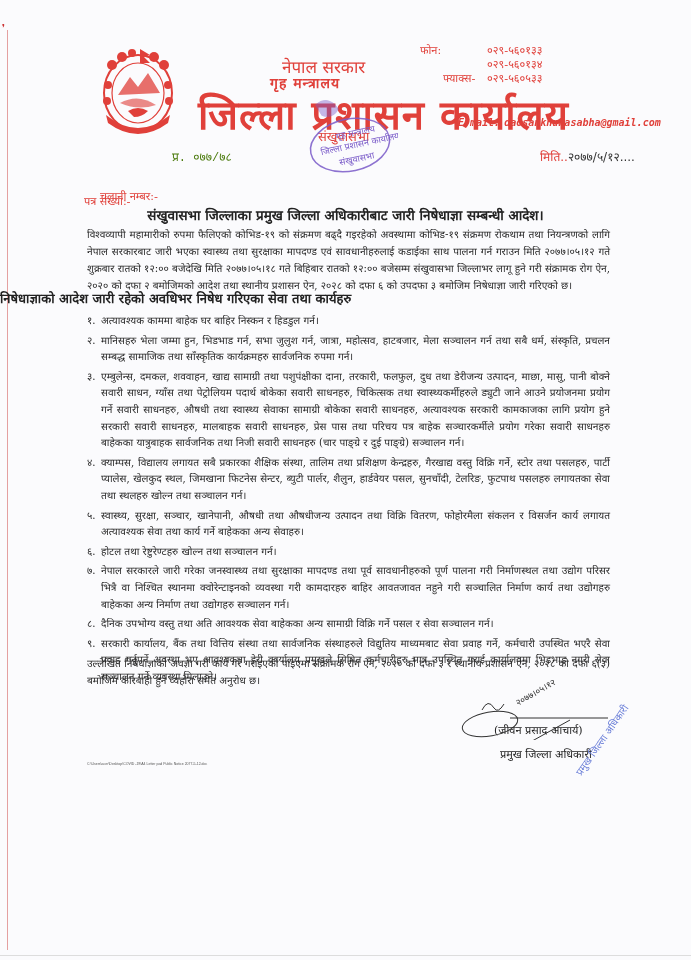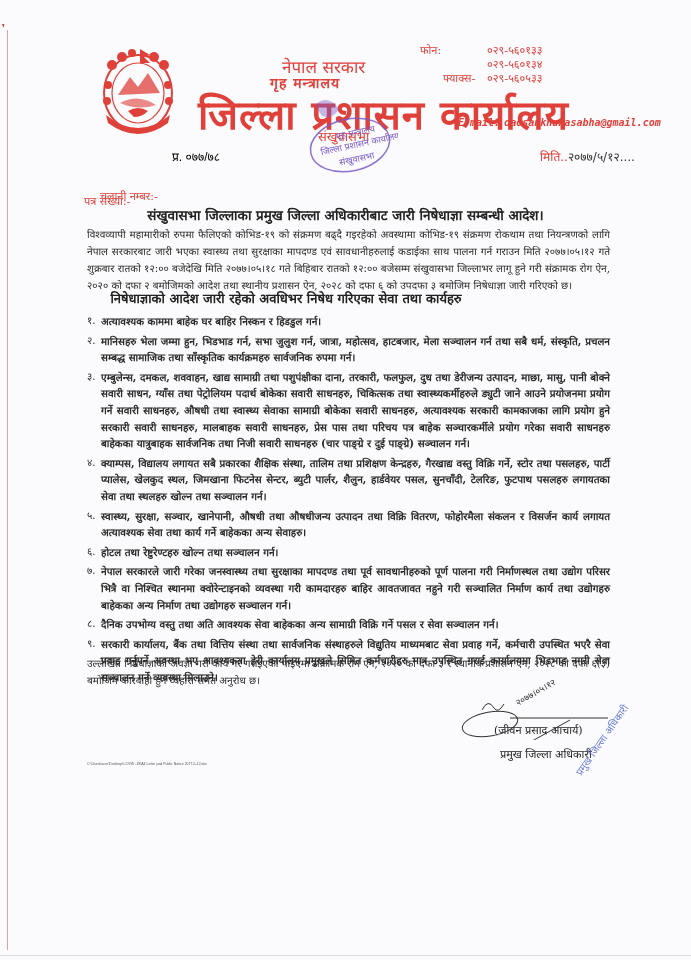--- a/index.html
+++ b/index.html
@@ -20,34 +20,34 @@
   .phone1 { left: 487px; top: 42px; }
   .phone2 { left: 487px; top: 56px; text-align: right; }
   .fax-label { left: 414px; top: 70px; margin-left: 29px; }
   .fax { left: 487px; top: 70px; }
   .email { position: absolute; left: 458px; top: 117px; font-size: 10px; font-weight: bold; color: #e0403a; font-family: "DejaVu Sans Mono", monospace; font-style: italic; }
   .email-label { margin-right: 4px; }
 
   .stamp { position: absolute; left: 298px; top: 95px; width: 100px; height: 80px; pointer-events: none; }
 
   .ref-label { position: absolute; left: 84px; top: 157px; font-size: 11px; color: #e0403a; font-family: "DejaVu Sans", sans-serif; margin-top: 36px; }
-  .ref-no { position: absolute; left: 172px; top: 148px; font-size: 12px; color: #000000; font-family: Liberation Sans, sans-serif; }
+  .ref-no { position: absolute; left: 172px; top: 148px; font-size: 12px; color: #4d7c0f; font-family: Liberation Mono, monospace; }
   .dispatch-label { position: absolute; left: 100px; top: 180px; font-size: 11px; color: #e0403a; font-family: "DejaVu Sans", sans-serif; margin-top: 8px; }
   .date-block { position: absolute; left: 508px; top: 148px; font-size: 12px; font-family: "DejaVu Sans", sans-serif; margin-left: 32px; }
   .date-label { color: #e0403a; }
   .date-val { color: #333; }
 
   .title { position: absolute; left: 0; width: 691px; top: 206px; text-align: center; font-size: 13.5px; font-weight: bold; color: #222; }
   .body { position: absolute; left: 87px; width: 523px; font-size: 10.2px; line-height: 17px; text-align: justify; color: #2a2a2a; }
   .intro { top: 226px; }
-  .subtitle { position: absolute; left: 0; width: 572px; top: 289px; text-align: center; font-size: 13px; font-weight: bold; color: #222; }
+  .subtitle { position: absolute; left: 0; width: 572px; top: 289px; font-size: 13px; font-weight: bold; color: #222; }
   .list { position: absolute; left: 87px; top: 313px; width: 523px; margin: 0; padding: 0; list-style: none; font-size: 10.2px; line-height: 16.6px; color: #2a2a2a; }
   .list li { display: flex; margin-bottom: 3px; text-align: justify; }
   .list .num { flex: 0 0 14px; }
-  .list .txt { flex: 1; font-weight: bold; }
+  .list .txt { flex: 1; }
   .closing { top: 655px; }
 
   .signature { position: absolute; left: 460px; top: 680px; width: 150px; height: 60px; }
   .sign-name { position: absolute; left: 494px; top: 722px; font-size: 11px; color: #222; }
   .sign-title { position: absolute; left: 500px; top: 746px; font-size: 11px; color: #222; }
   .sign-stamp { position: absolute; left: 572px; top: 690px; font-size: 10px; color: #6b7fd8; transform: rotate(-55deg); transform-origin: left top; white-space: nowrap; font-family: "DejaVu Sans", sans-serif; top: 770px; }
   .file-path { position: absolute; left: 87px; top: 762px; font-size: 3.5px; color: #555; font-family: "Liberation Sans", sans-serif; }
 </style>
 </head>
 <body>

